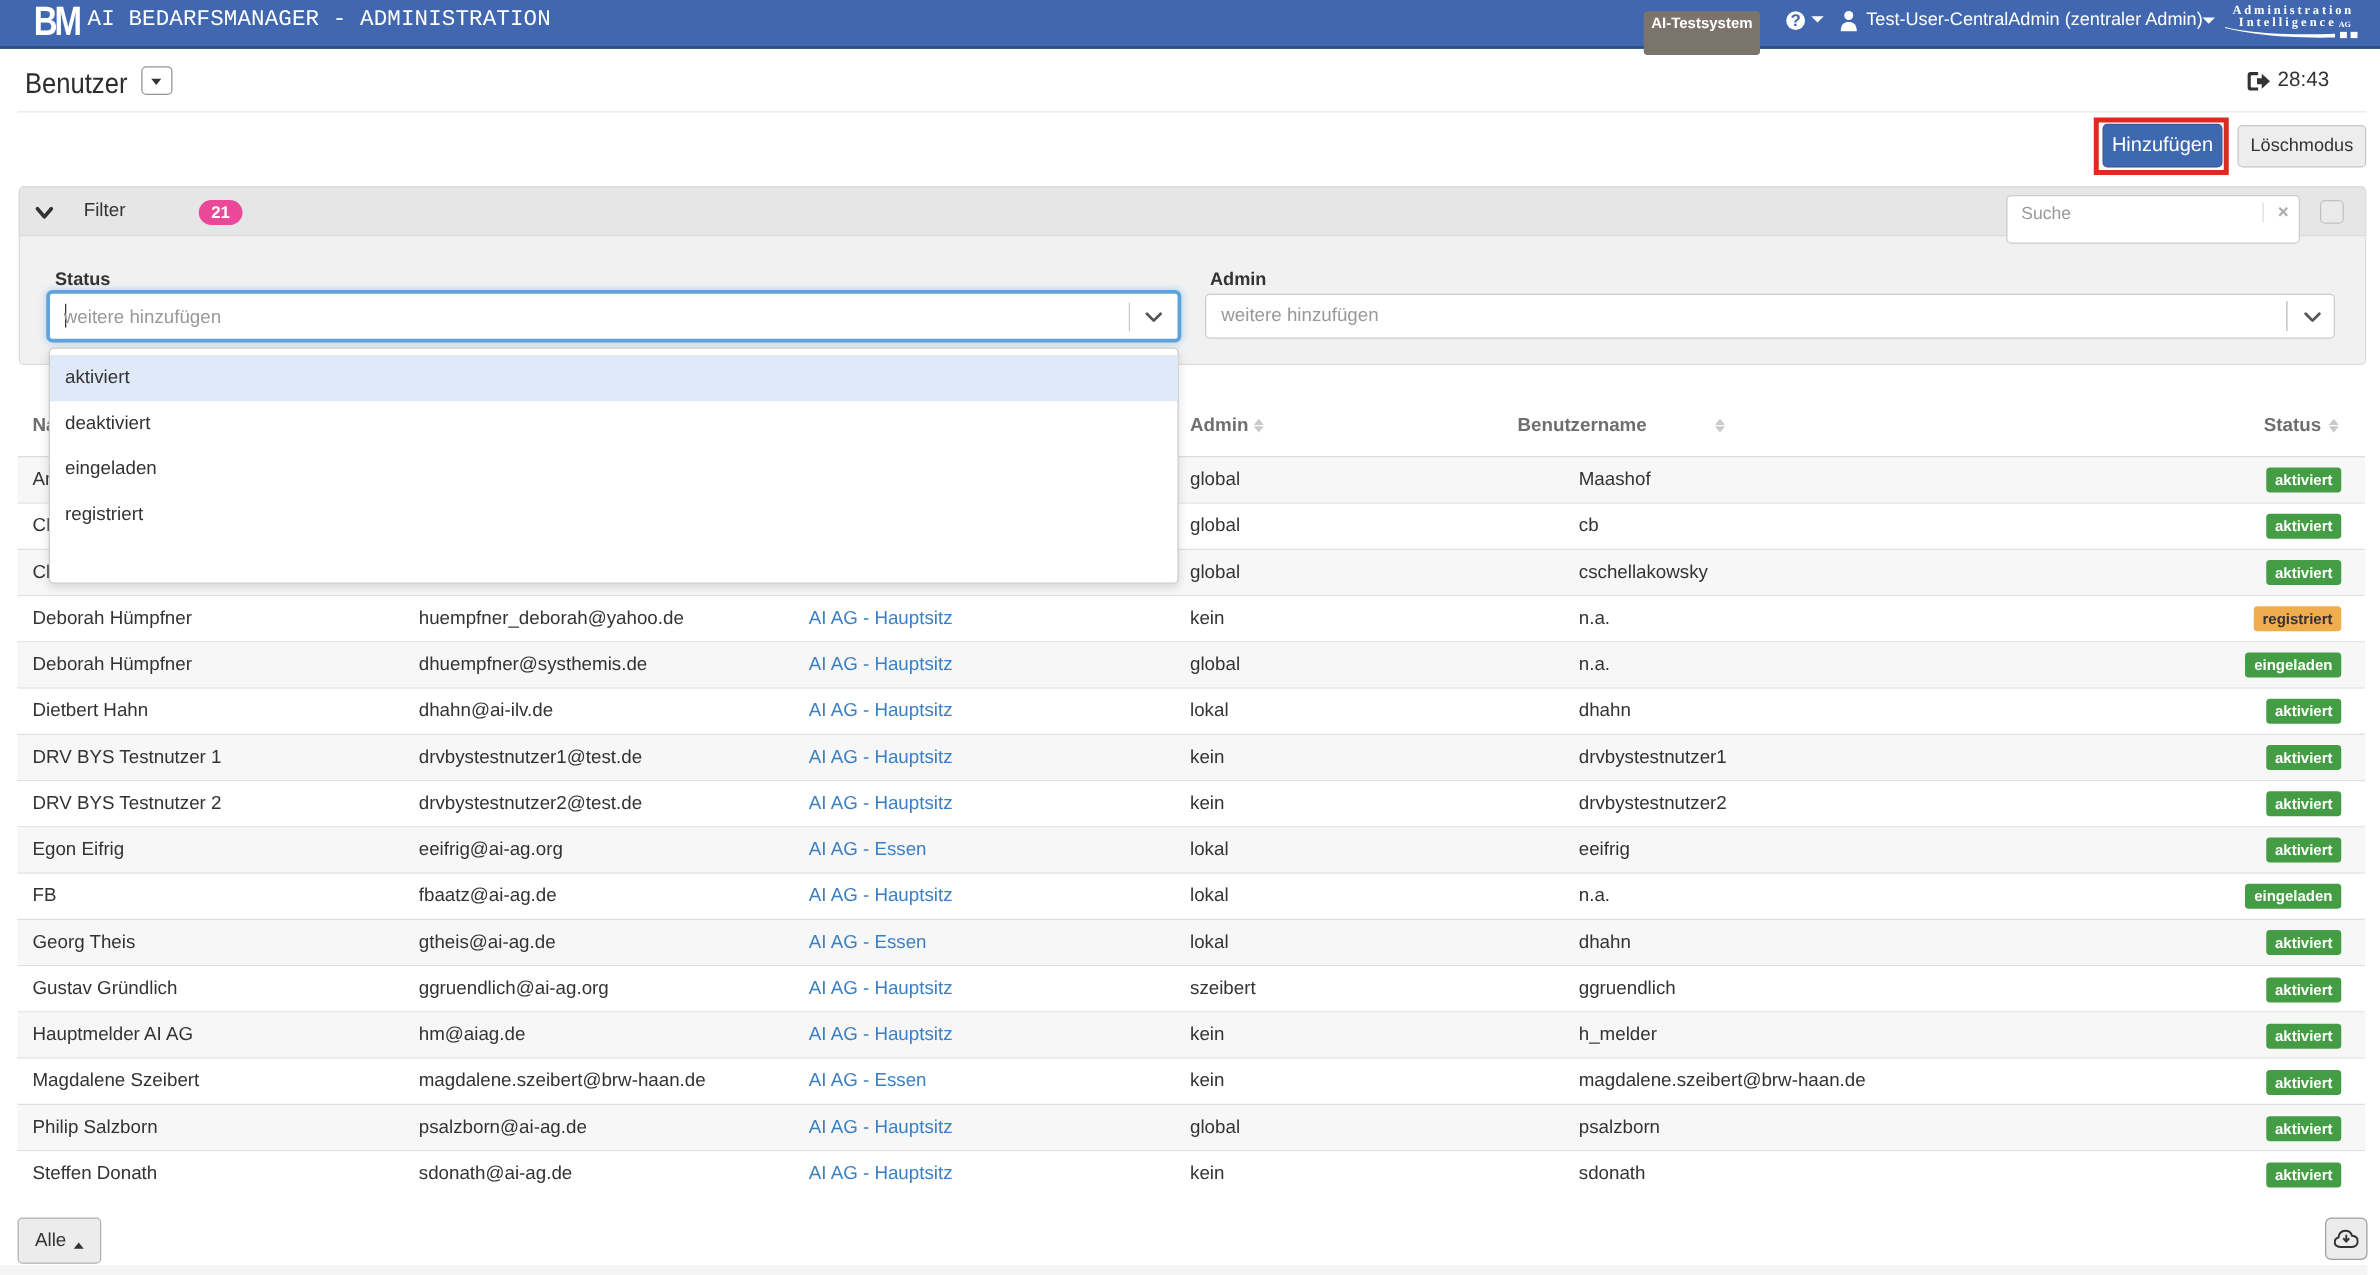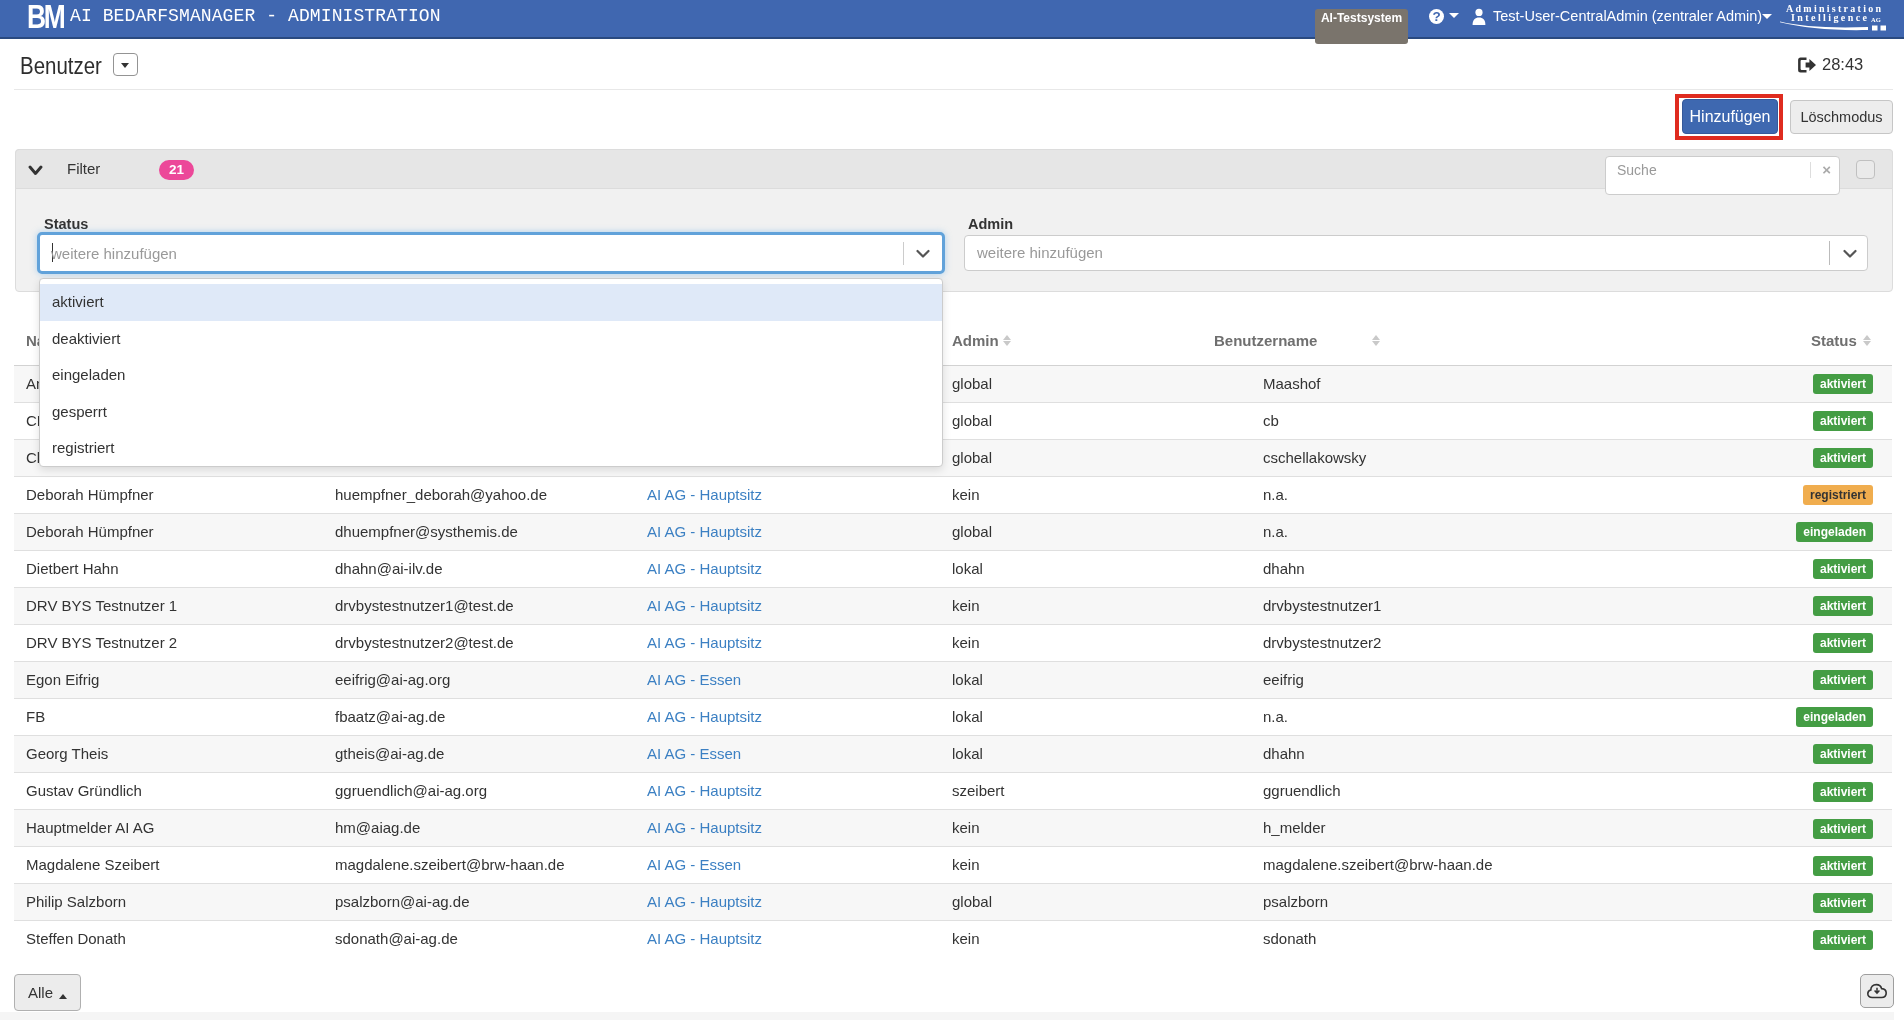--- a/index.html
+++ b/index.html
@@ -292,21 +292,20 @@
       <span class="c4">kein</span>
       <span class="c5">sdonath</span>
       <span class="badge bg">aktiviert</span>
     </div>
 </div>
 
 <div id="dd" class="abs">
   <div class="it hl">aktiviert</div>
   <div class="it">deaktiviert</div>
   <div class="it">eingeladen</div>
-  <div class="it">gesperrt</div>
   <div class="it">registriert</div>
 </div>
 
 <div id="btnalle" class="abs">
     <span class="t">Alle</span>
     <span class="c"></span>
   </div>
 <div id="btndl" class="abs">
 <svg style="position:absolute;left:6px;top:8px" width="20" height="16" viewBox="0 0 20 16">
 <path d="M5.2 14.5 C2.3 14.5 0.8 12.8 0.8 10.7 C0.8 8.8 2 7.4 3.8 7 C3.8 4 6 1.6 9.3 1.6 C12 1.6 14 3.2 14.6 5.6 C17.2 5.8 19.2 7.3 19.2 10 C19.2 12.6 17.3 14.5 14.5 14.5 Z" fill="none" stroke="#333" stroke-width="1.6"></path>

